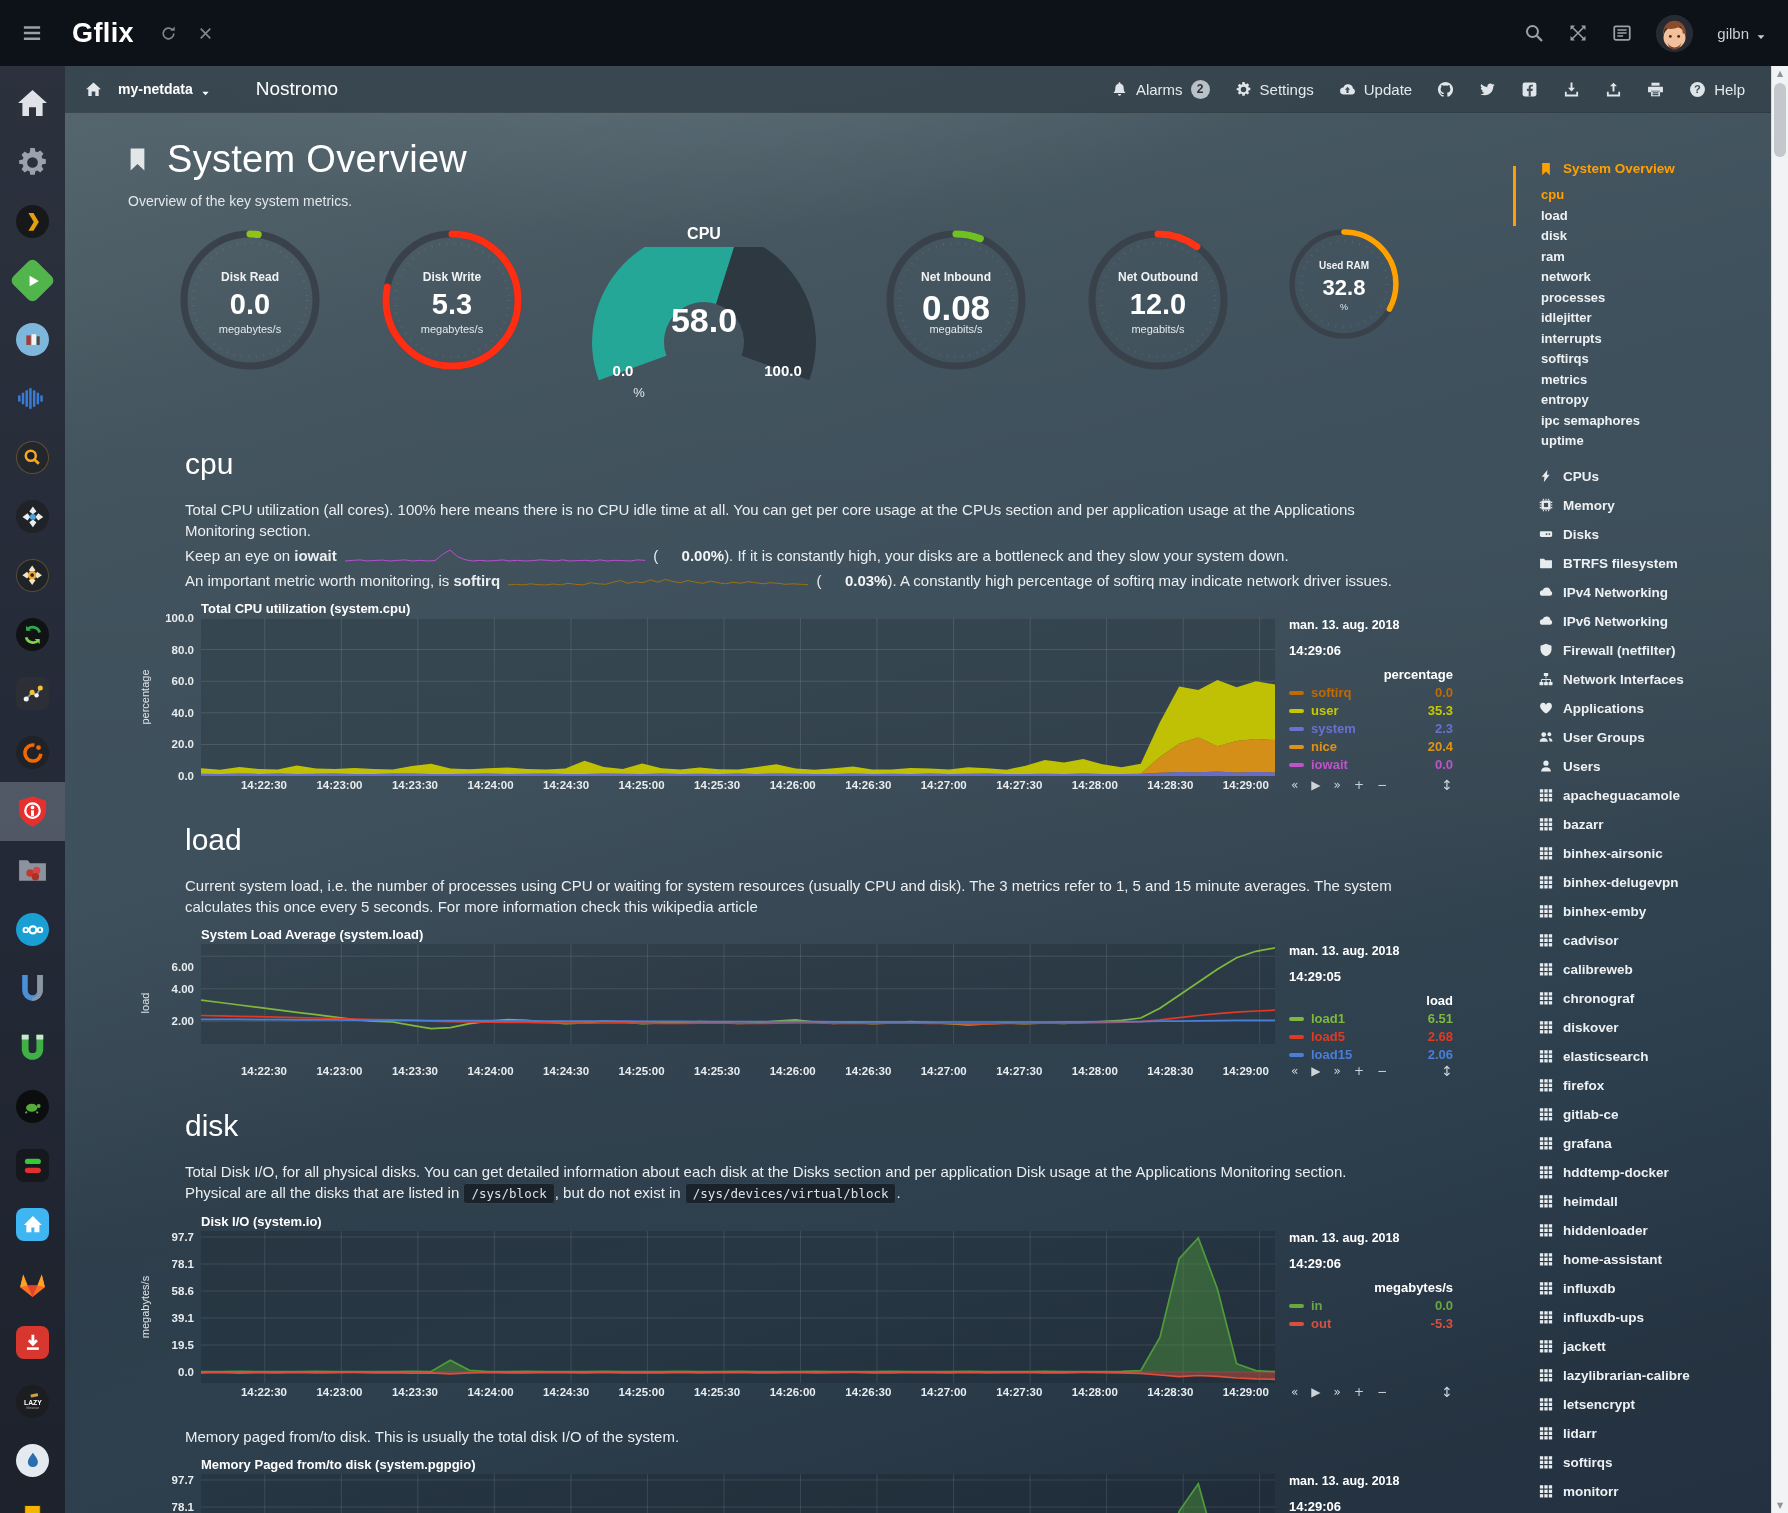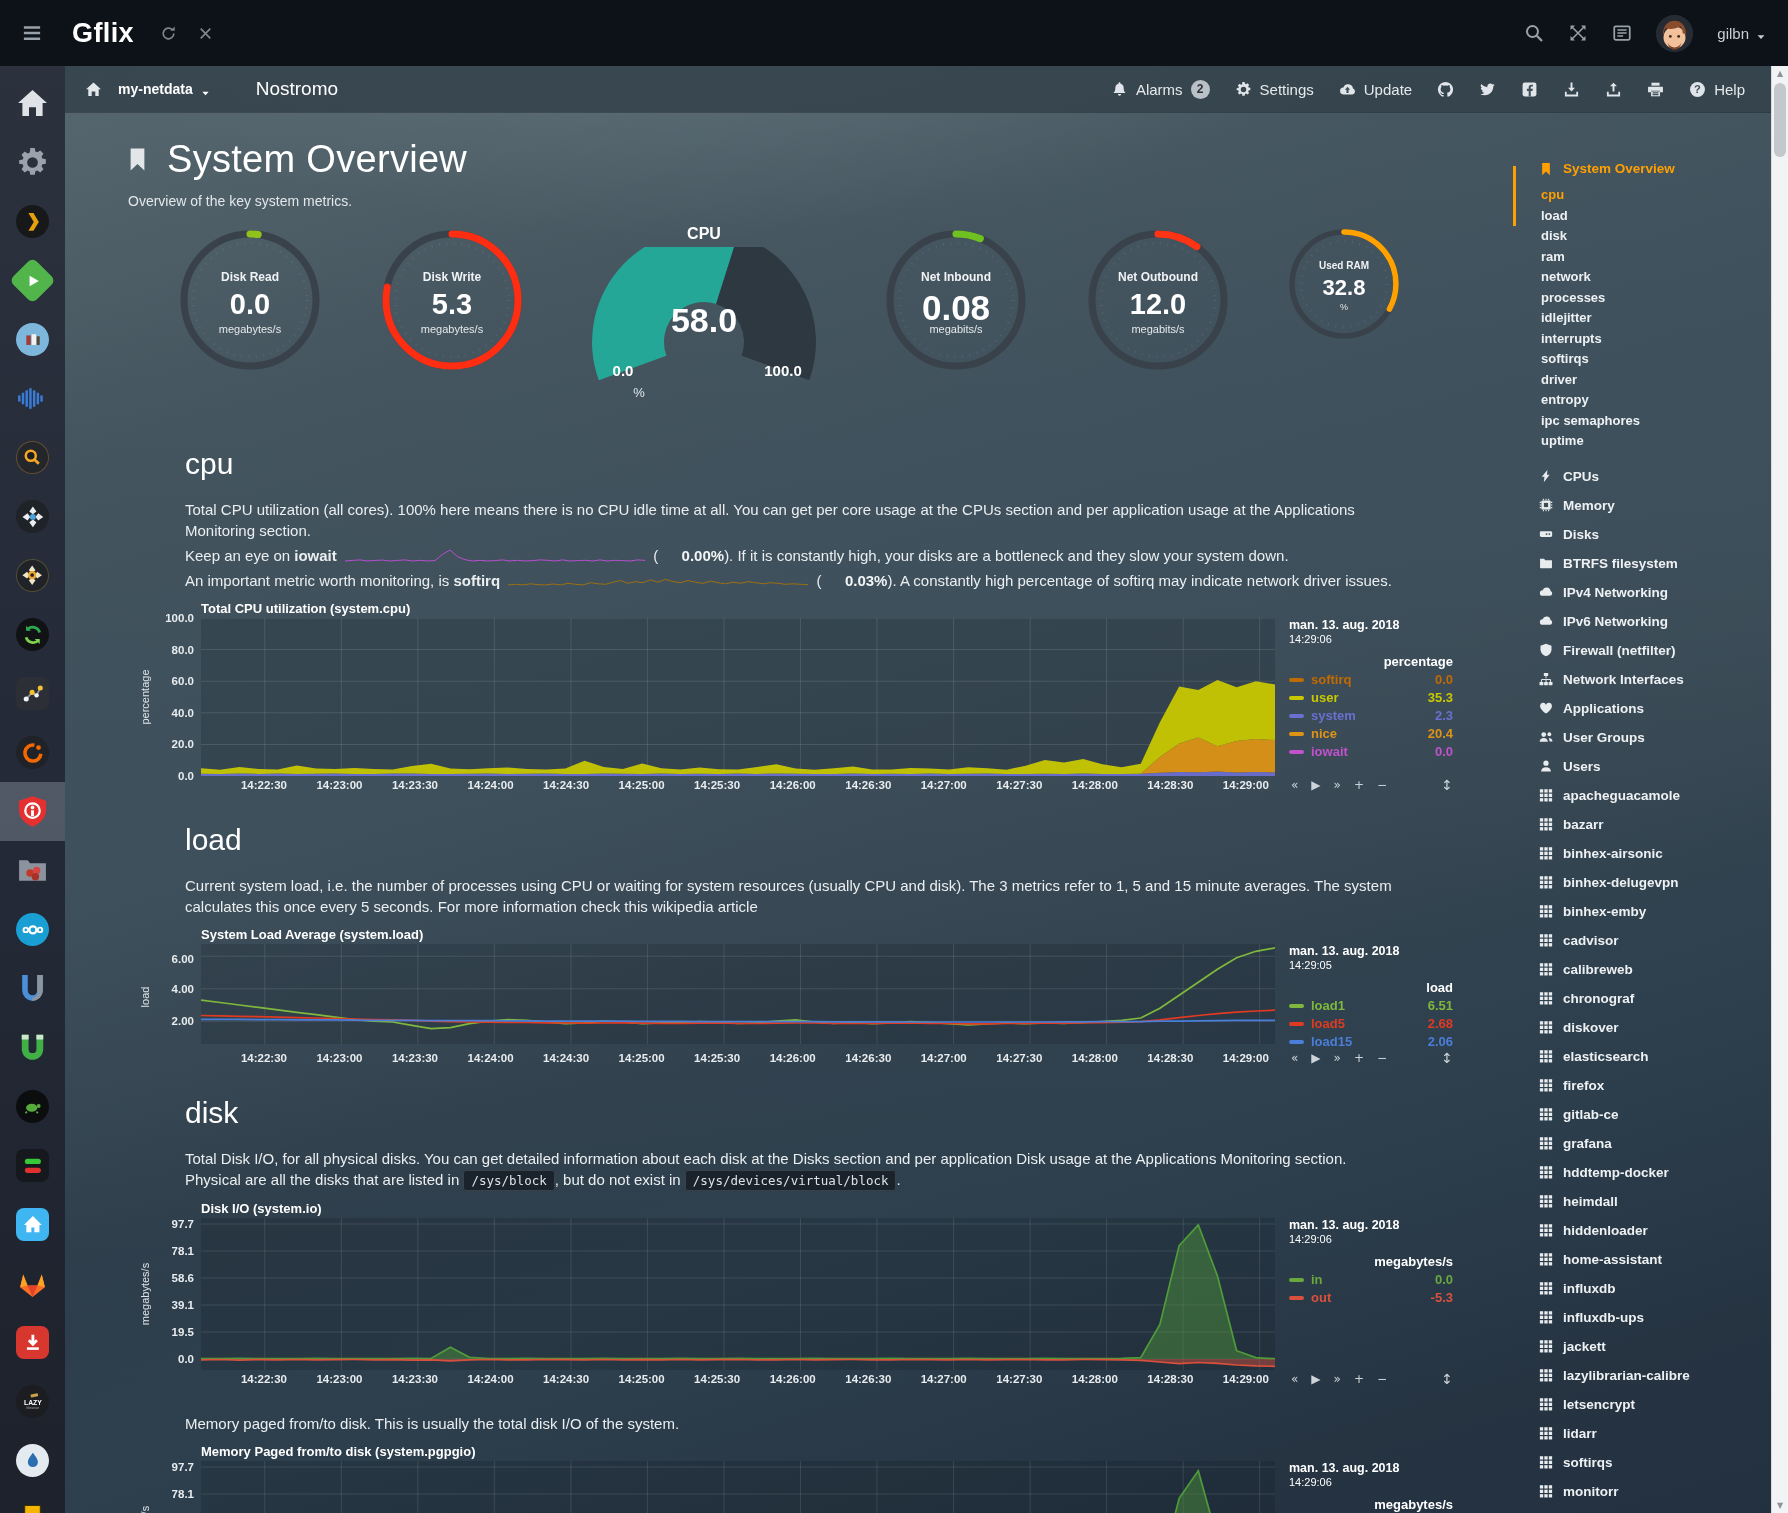--- a/index.html
+++ b/index.html
@@ -80,21 +80,21 @@
   .ch-title{color:#fff;font-weight:bold;font-size:13px;margin-left:64px;}
   .ch-row{display:flex;align-items:stretch;margin-top:2px;}
   .ch-ylab{width:16px;position:relative;flex:none;}
   .ch-ylab span{position:absolute;top:50%;left:50%;transform:translate(-50%,-50%) rotate(-90deg);color:#dfe4e7;font-size:11px;white-space:nowrap;}
   .ch-yaxis{width:48px;position:relative;flex:none;}
   .ch-yaxis span{position:absolute;right:7px;transform:translateY(-50%);color:#e8ecee;font-size:11.5px;font-weight:bold;}
   .ch-plot{position:relative;flex:1;min-width:0;}
   .ch-plot svg{display:block;width:100%;}
   .ch-legend{width:178px;flex:none;padding-left:14px;display:flex;flex-direction:column;color:#fff;}
   .lg-date{font-size:12.5px;font-weight:bold;}
-  .lg-time{font-size:11px;font-weight:normal;margin-top:1px;}
+  .lg-time{font-size:13px;font-weight:bold;margin-top:11px;}
   .lg-unit{font-size:13px;font-weight:bold;text-align:right;margin-top:9px;}
   .lg-row{display:flex;align-items:center;font-size:13px;font-weight:bold;margin-top:3px;cursor:pointer;}
   .lg-dash{width:15px;height:4px;border-radius:2px;margin-right:7px;flex:none;}
   .lg-val{margin-left:auto;}
   .ch-xaxis{position:relative;height:21px;margin-left:64px;}
   .ch-xaxis .xl{position:absolute;left:0;right:192px;top:0;height:100%;}
   .ch-xaxis .xl span{position:absolute;top:3px;transform:translateX(-50%);color:#e8ecee;font-size:11.5px;font-weight:bold;white-space:nowrap;}
   .lg-controls{position:absolute;right:0;top:1px;width:176px;display:flex;align-items:center;gap:13px;color:#cdd4d9;font-size:12px;font-family:"DejaVu Sans",sans-serif;padding-left:14px;}
   .lg-controls span{cursor:pointer;}
   .lg-controls .rs{margin-left:auto;font-size:14px;}
@@ -662,21 +662,21 @@
         <section>
           <h2 class="sec">load</h2>
           <p class="desc">Current system load, i.e. the number of processes using CPU or waiting for system resources (usually CPU and disk). The 3 metrics refer to 1, 5 and 15 minute averages. The system calculates this once every 5 seconds. For more information check this wikipedia article</p>
           <div class="chart">
     <div class="ch-title">System Load Average (system.load)</div>
     <div class="ch-row">
       <div class="ch-ylab">
                   <span>load</span>
                 </div>
       <div class="ch-yaxis">
-                  <span style="top:15px">6.00</span>
+                  <span style="top:23px">6.00</span>
                   <span style="top:44.7px">4.00</span>
                   <span style="top:77.2px">2.00</span>
                 </div>
       <div class="ch-plot">
                   <svg viewBox="0 0 1060 100" preserveAspectRatio="none" style="height:100px">
                     <rect x="0" y="0" width="1060" height="100" fill="rgba(8,14,20,.16)"></rect>
                     <line x1="0" y1="12.2" x2="1060" y2="12.2" stroke="rgba(255,255,255,.11)" stroke-width="1"></line>
                     <line x1="0" y1="44.7" x2="1060" y2="44.7" stroke="rgba(255,255,255,.11)" stroke-width="1"></line>
                     <line x1="0" y1="77.2" x2="1060" y2="77.2" stroke="rgba(255,255,255,.11)" stroke-width="1"></line>
                     <line x1="62.9" y1="0" x2="62.9" y2="100" stroke="rgba(255,255,255,.11)" stroke-width="1"></line>
@@ -904,21 +904,21 @@
   <ul class="nav-sub">
             <li class="active">cpu</li>
             <li class="">load</li>
             <li class="">disk</li>
             <li class="">ram</li>
             <li class="">network</li>
             <li class="">processes</li>
             <li class="">idlejitter</li>
             <li class="">interrupts</li>
             <li class="">softirqs</li>
-            <li class="">driver</li>
+            <li class="">metrics</li>
             <li class="">entropy</li>
             <li class="">ipc semaphores</li>
             <li class="">uptime</li>
           </ul>
           <div class="nav-head">
      <span class="ic">
               <svg viewBox="0 0 16 16">
                 <path d="M9.6 1L3.2 8.9h3L5.5 15l6.6-8.3h-3z" fill="currentColor"></path>
               </svg>
             </span>

